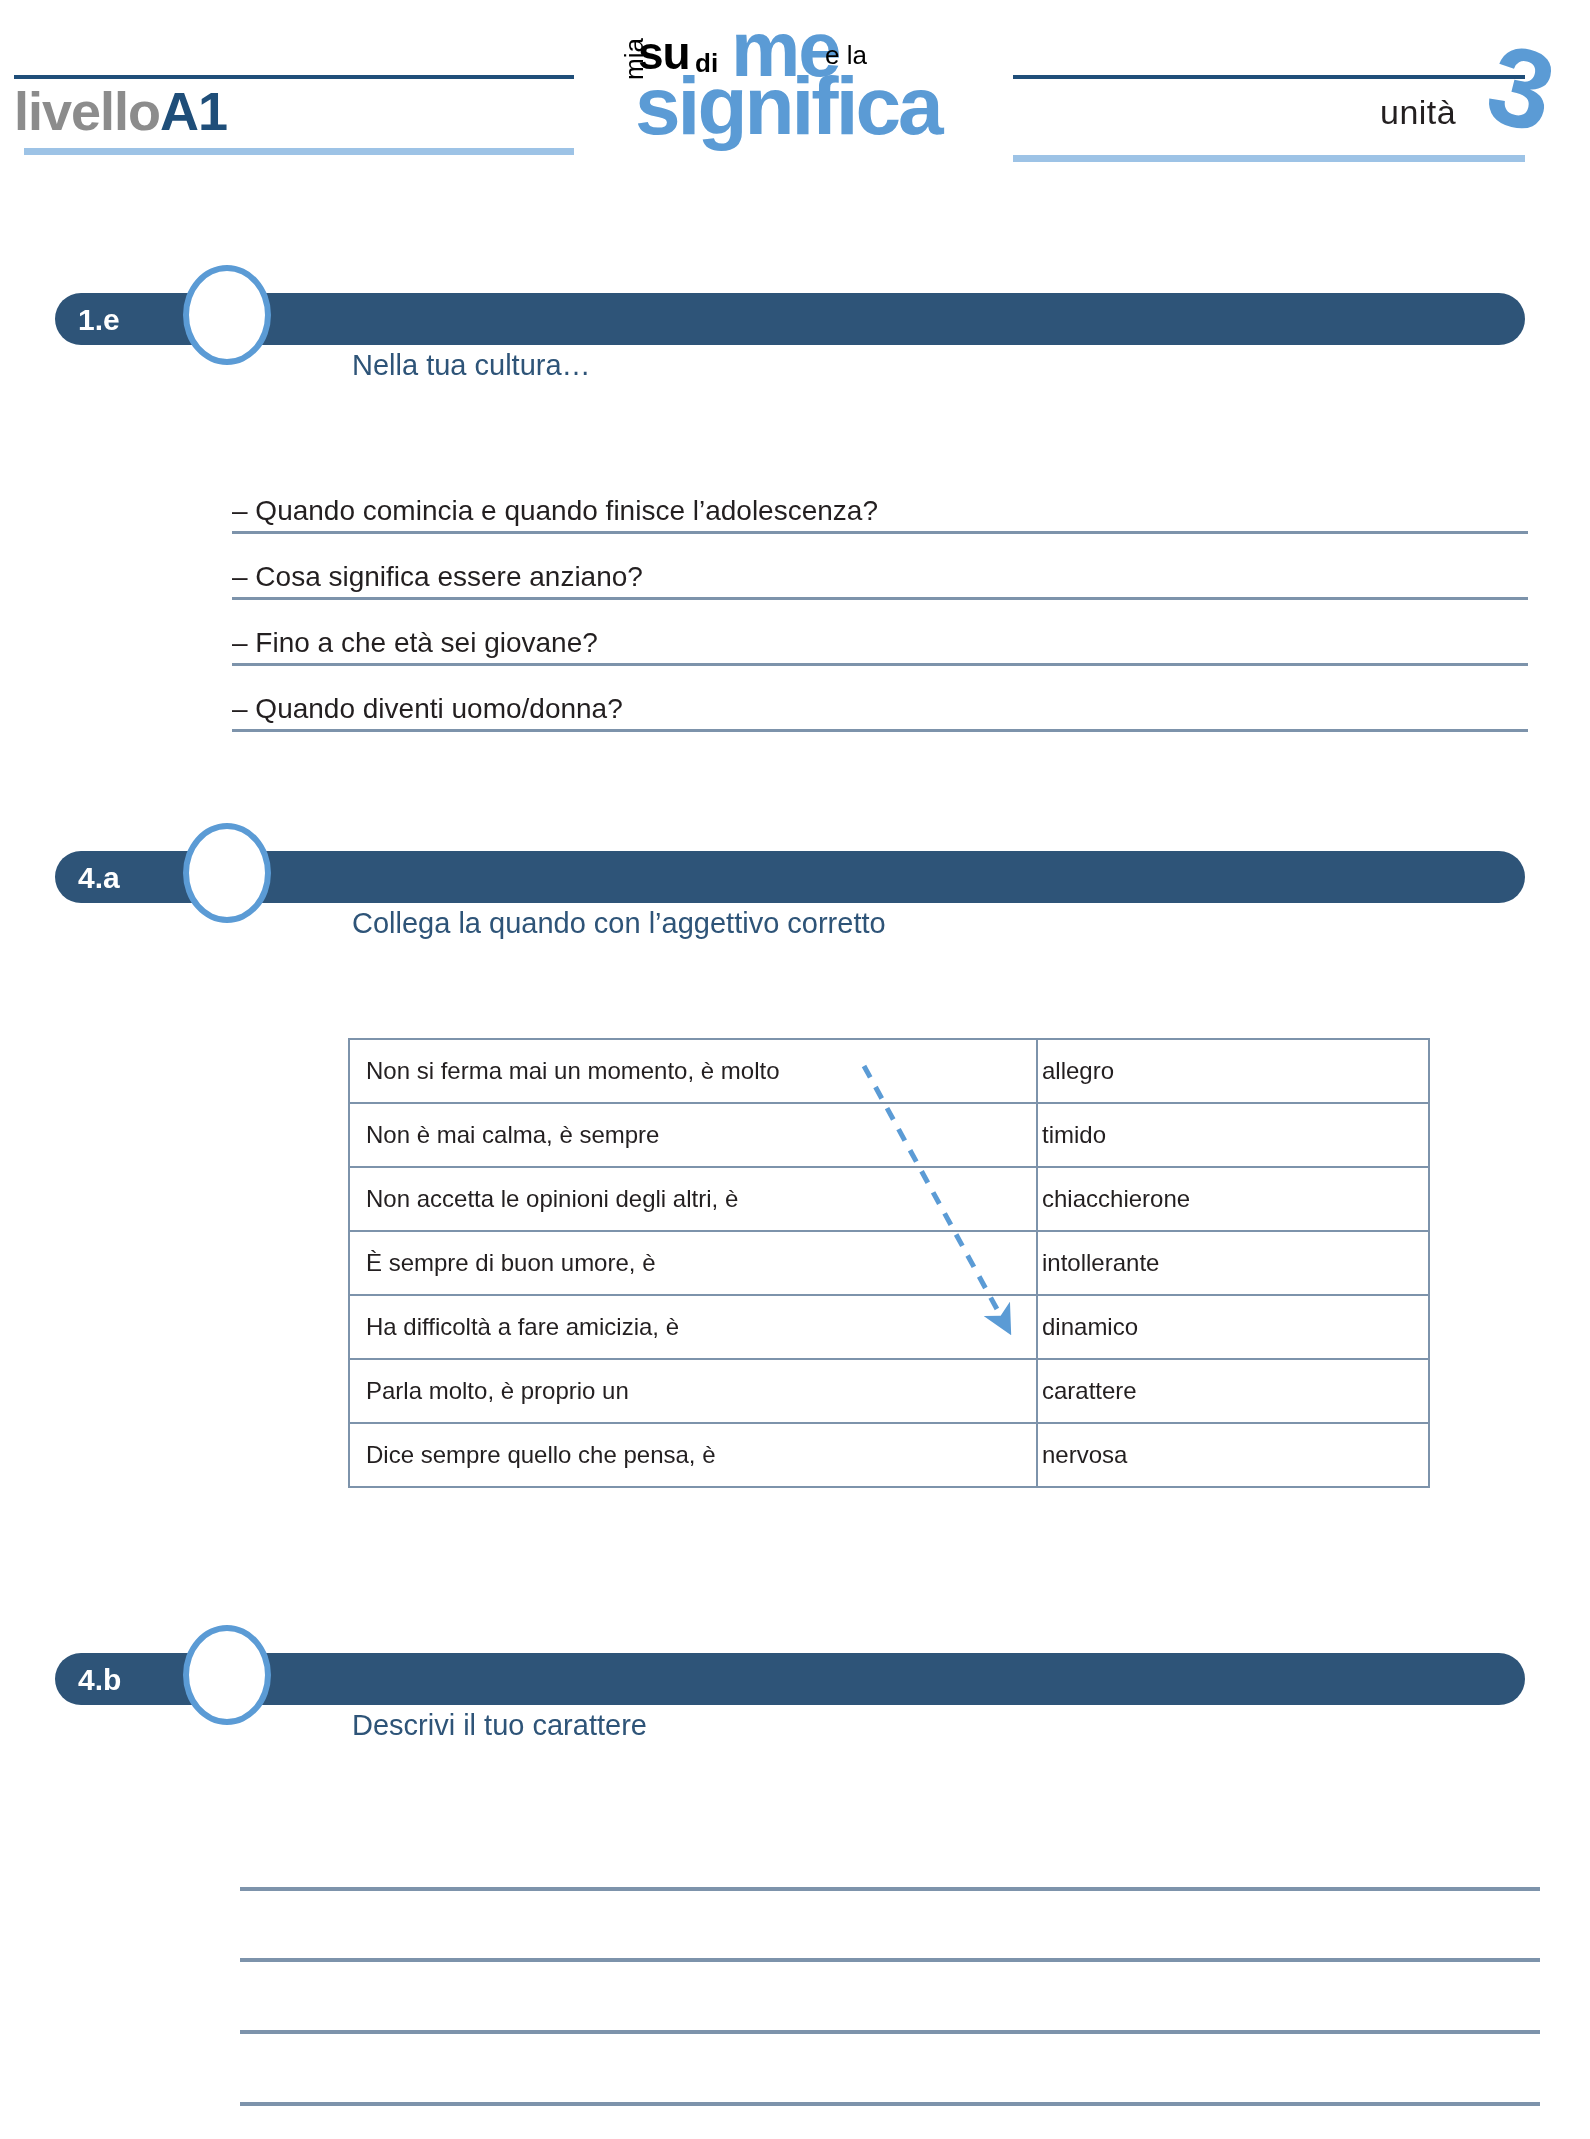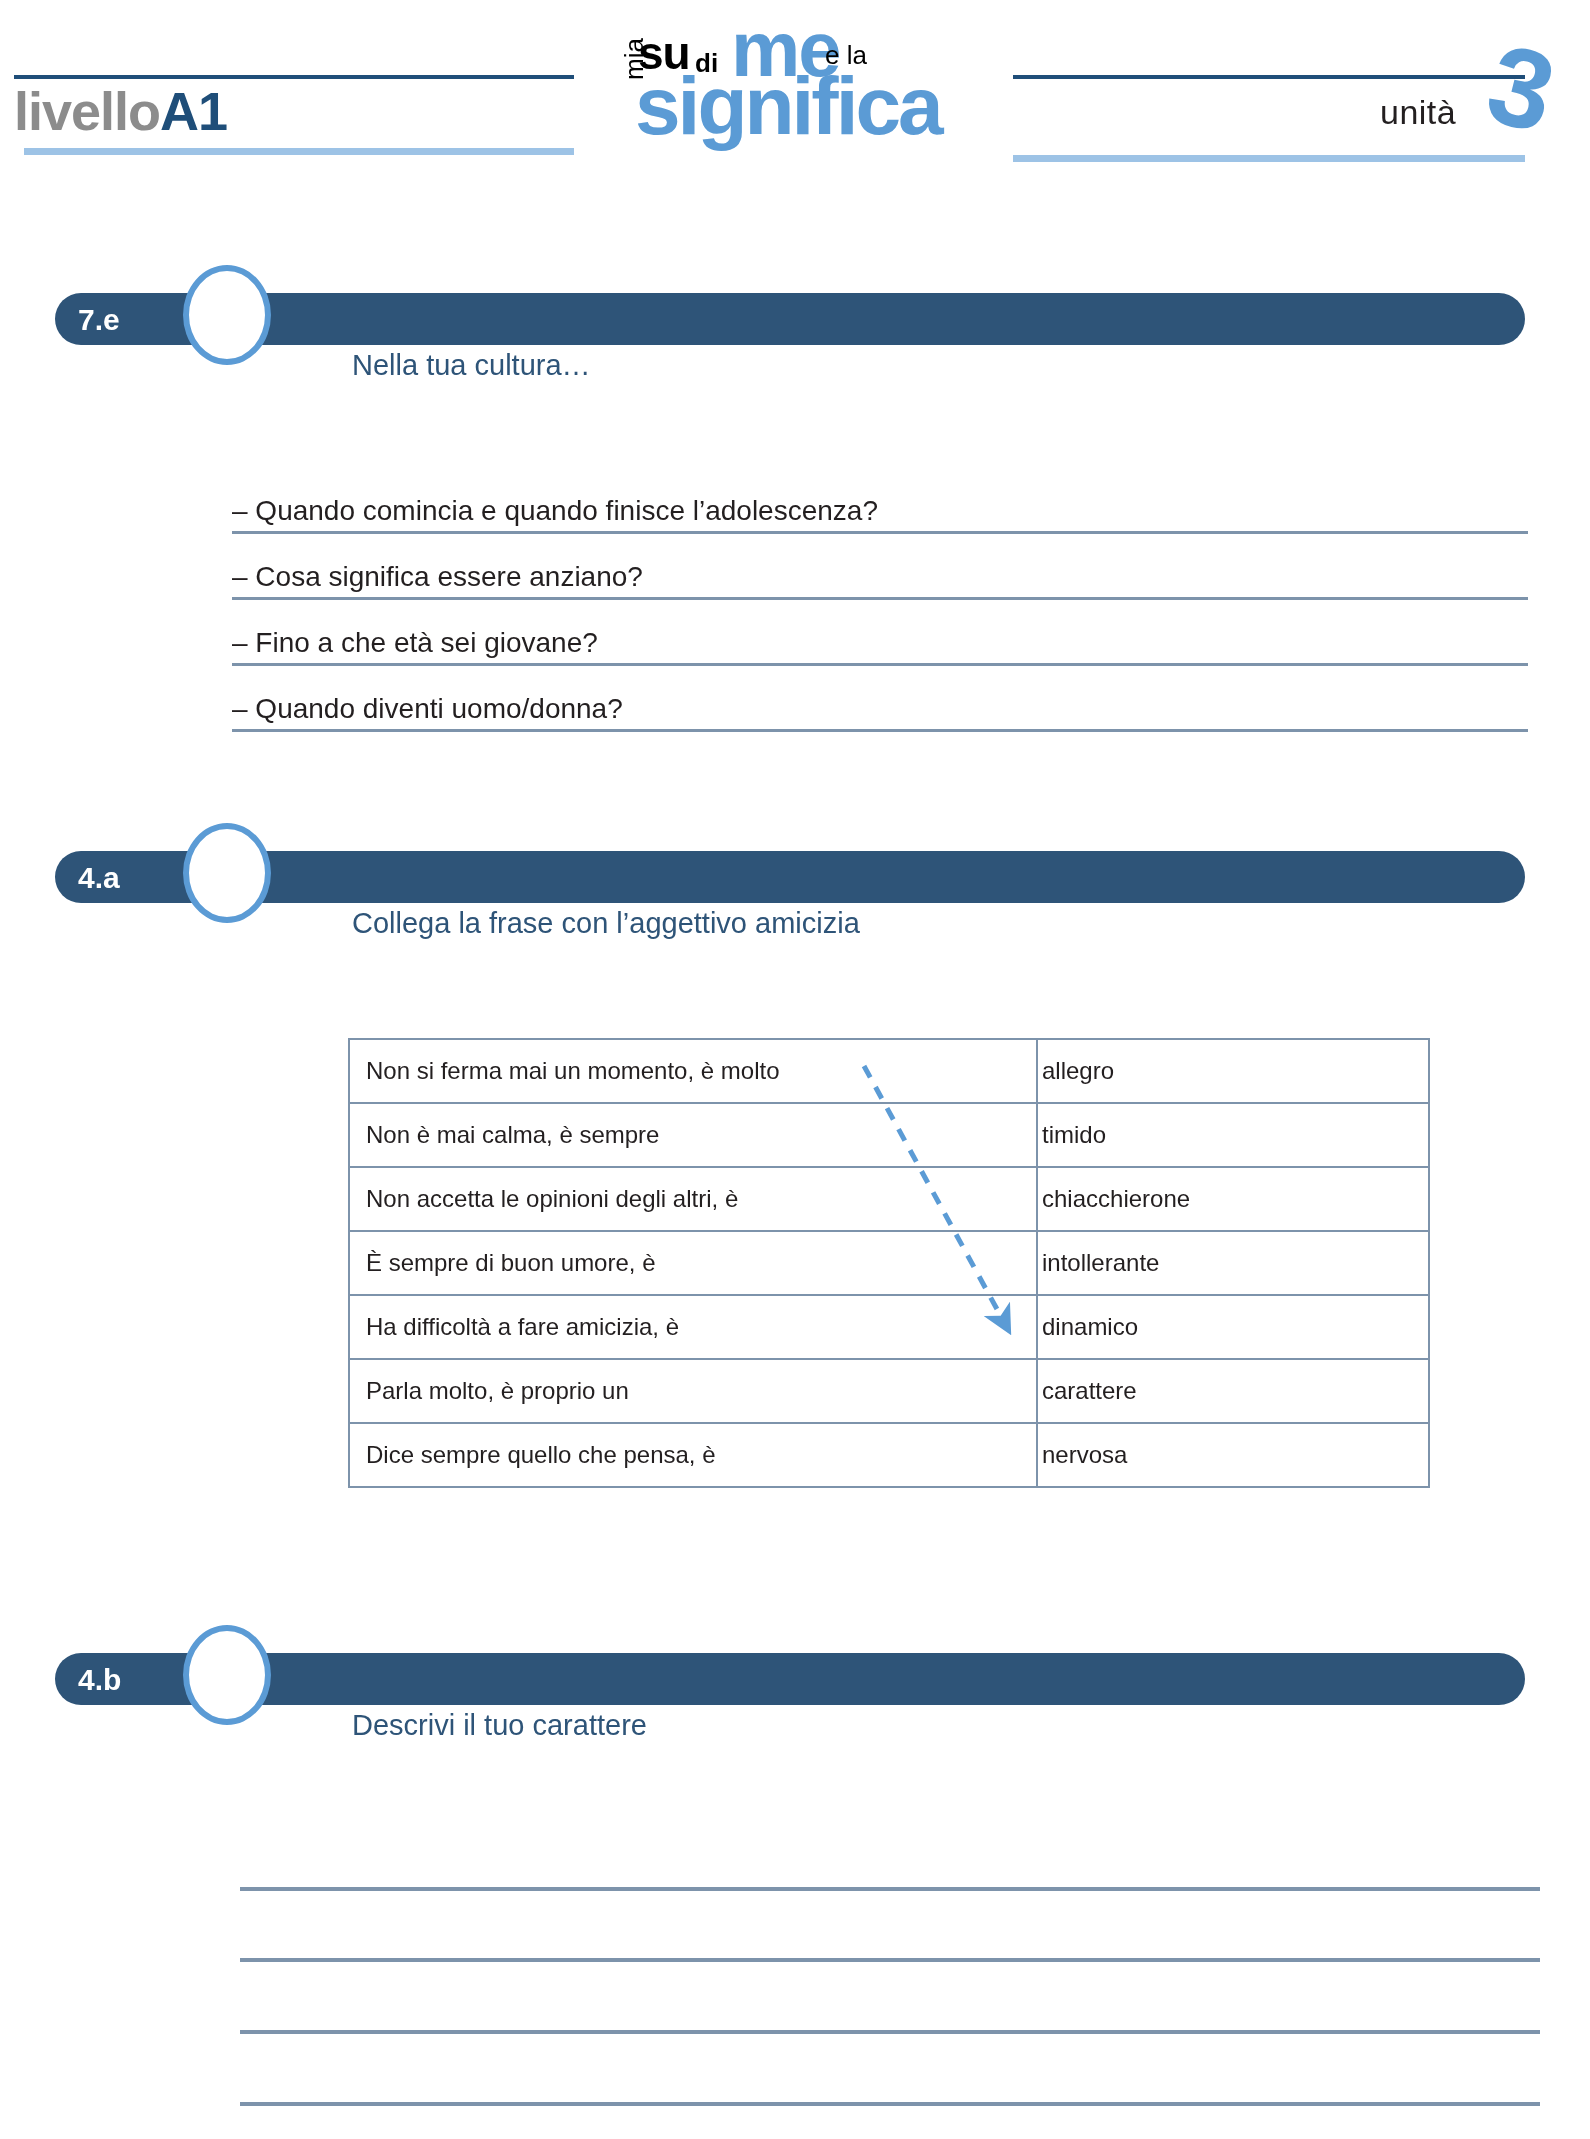--- a/index.html
+++ b/index.html
@@ -164,21 +164,21 @@
     <span class="logo-mia">mia</span>
     <span class="logo-famiglia">significa</span>
   </div>
 
   <div class="unita-wrap">unità</div>
   <div class="unita-num">3</div>
 </div>
 
 <div class="sec-bar-row" style="top:265px;">
   <div class="sec-bar"></div>
-  <div class="sec-code">7.e</div>
+  <div class="sec-code">1.e</div>
   <div class="sec-circle"></div>
   <div class="sec-title">Nella tua cultura…</div>
 </div>
 
 <div class="qline" style="top:490px; height:44px;">
   <span class="qtext">– Quando comincia e quando finisce l’adolescenza?</span>
   <span class="qrule"></span>
 </div>
 <div class="qline" style="top:556px; height:44px;">
   <span class="qtext">– Cosa significa essere anziano?</span>
@@ -190,21 +190,21 @@
 </div>
 <div class="qline" style="top:688px; height:44px;">
   <span class="qtext">– Quando diventi uomo/donna?</span>
   <span class="qrule"></span>
 </div>
 
 <div class="sec-bar-row" style="top:823px;">
   <div class="sec-bar"></div>
   <div class="sec-code">4.a</div>
   <div class="sec-circle"></div>
-  <div class="sec-title">Collega la frase con l’aggettivo amicizia</div>
+  <div class="sec-title">Collega la quando con l’aggettivo corretto</div>
 </div>
 
 <table class="match-table">
   <tbody>
     <tr>
       <td class="col-left">Non si ferma mai un momento, è molto</td>
       <td class="col-right">allegro</td>
     </tr>
     <tr>
       <td class="col-left">Non è mai calma, è sempre</td>

